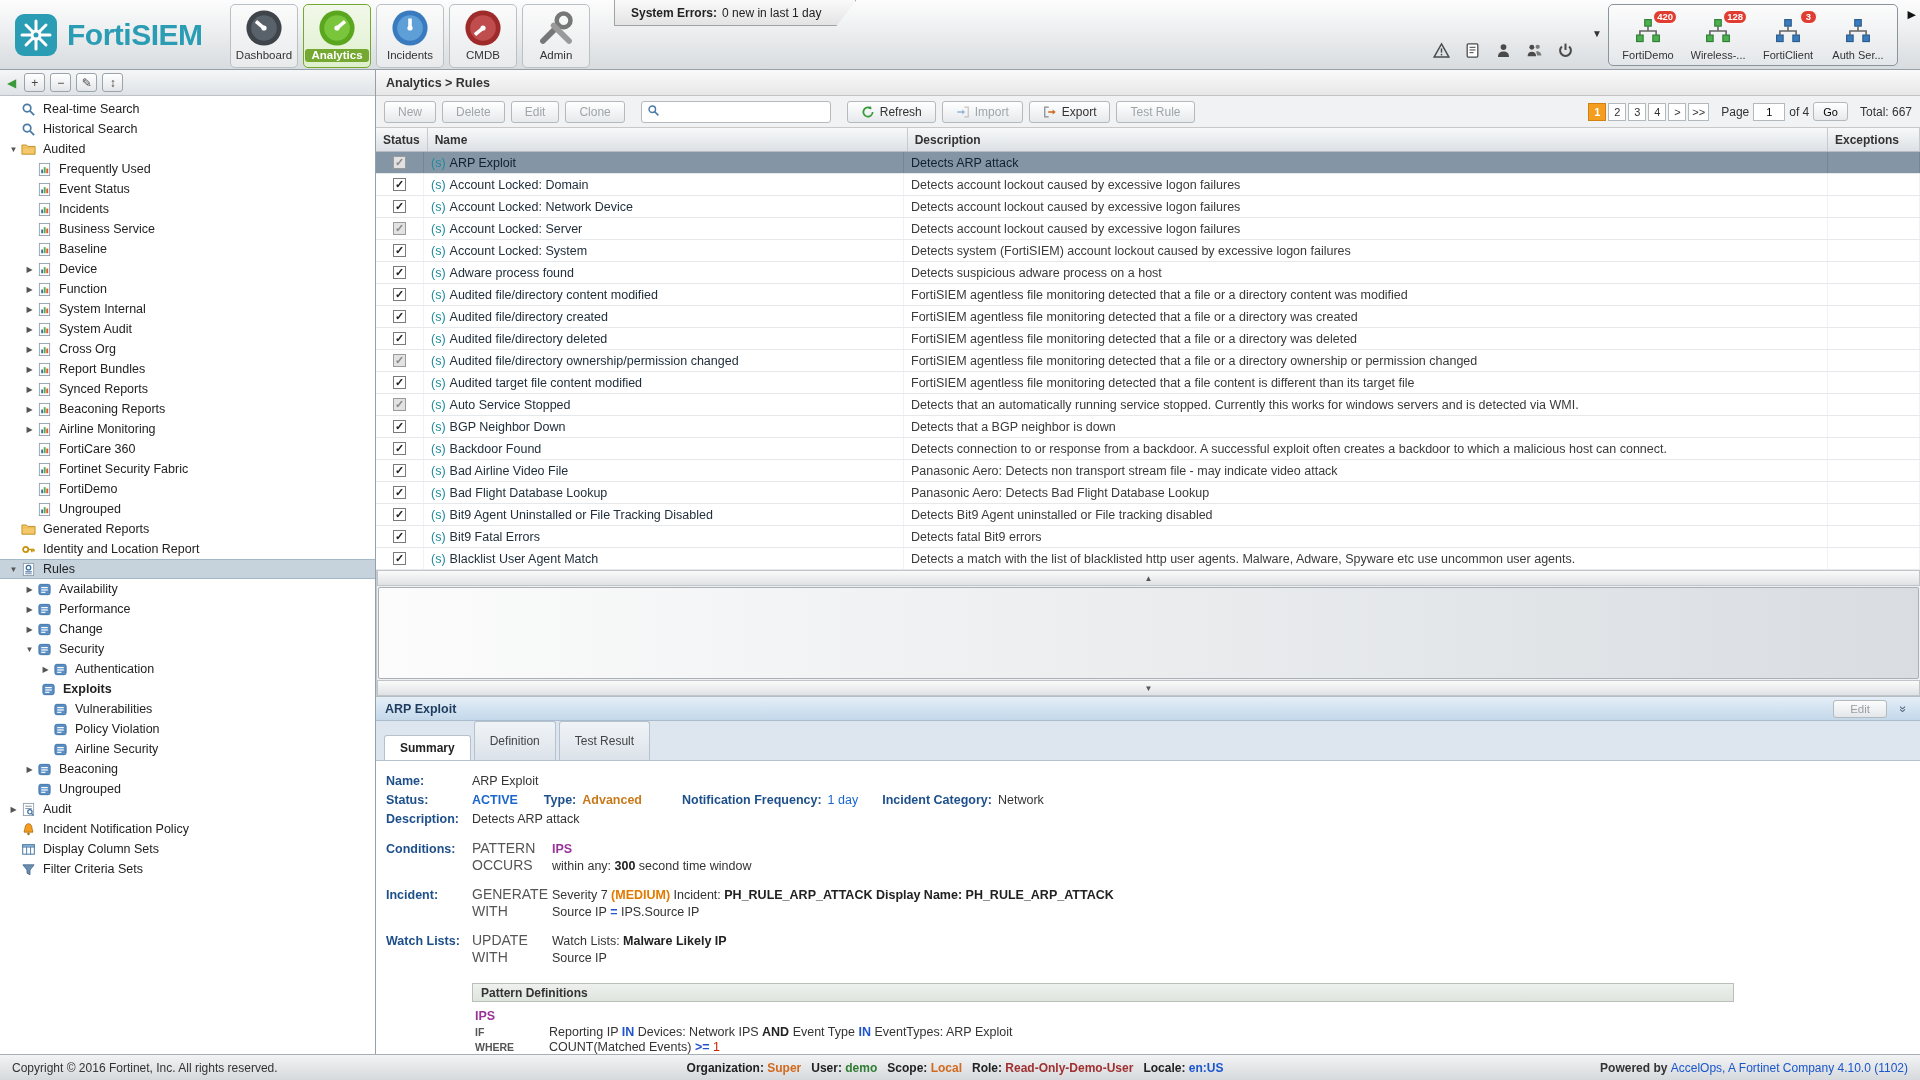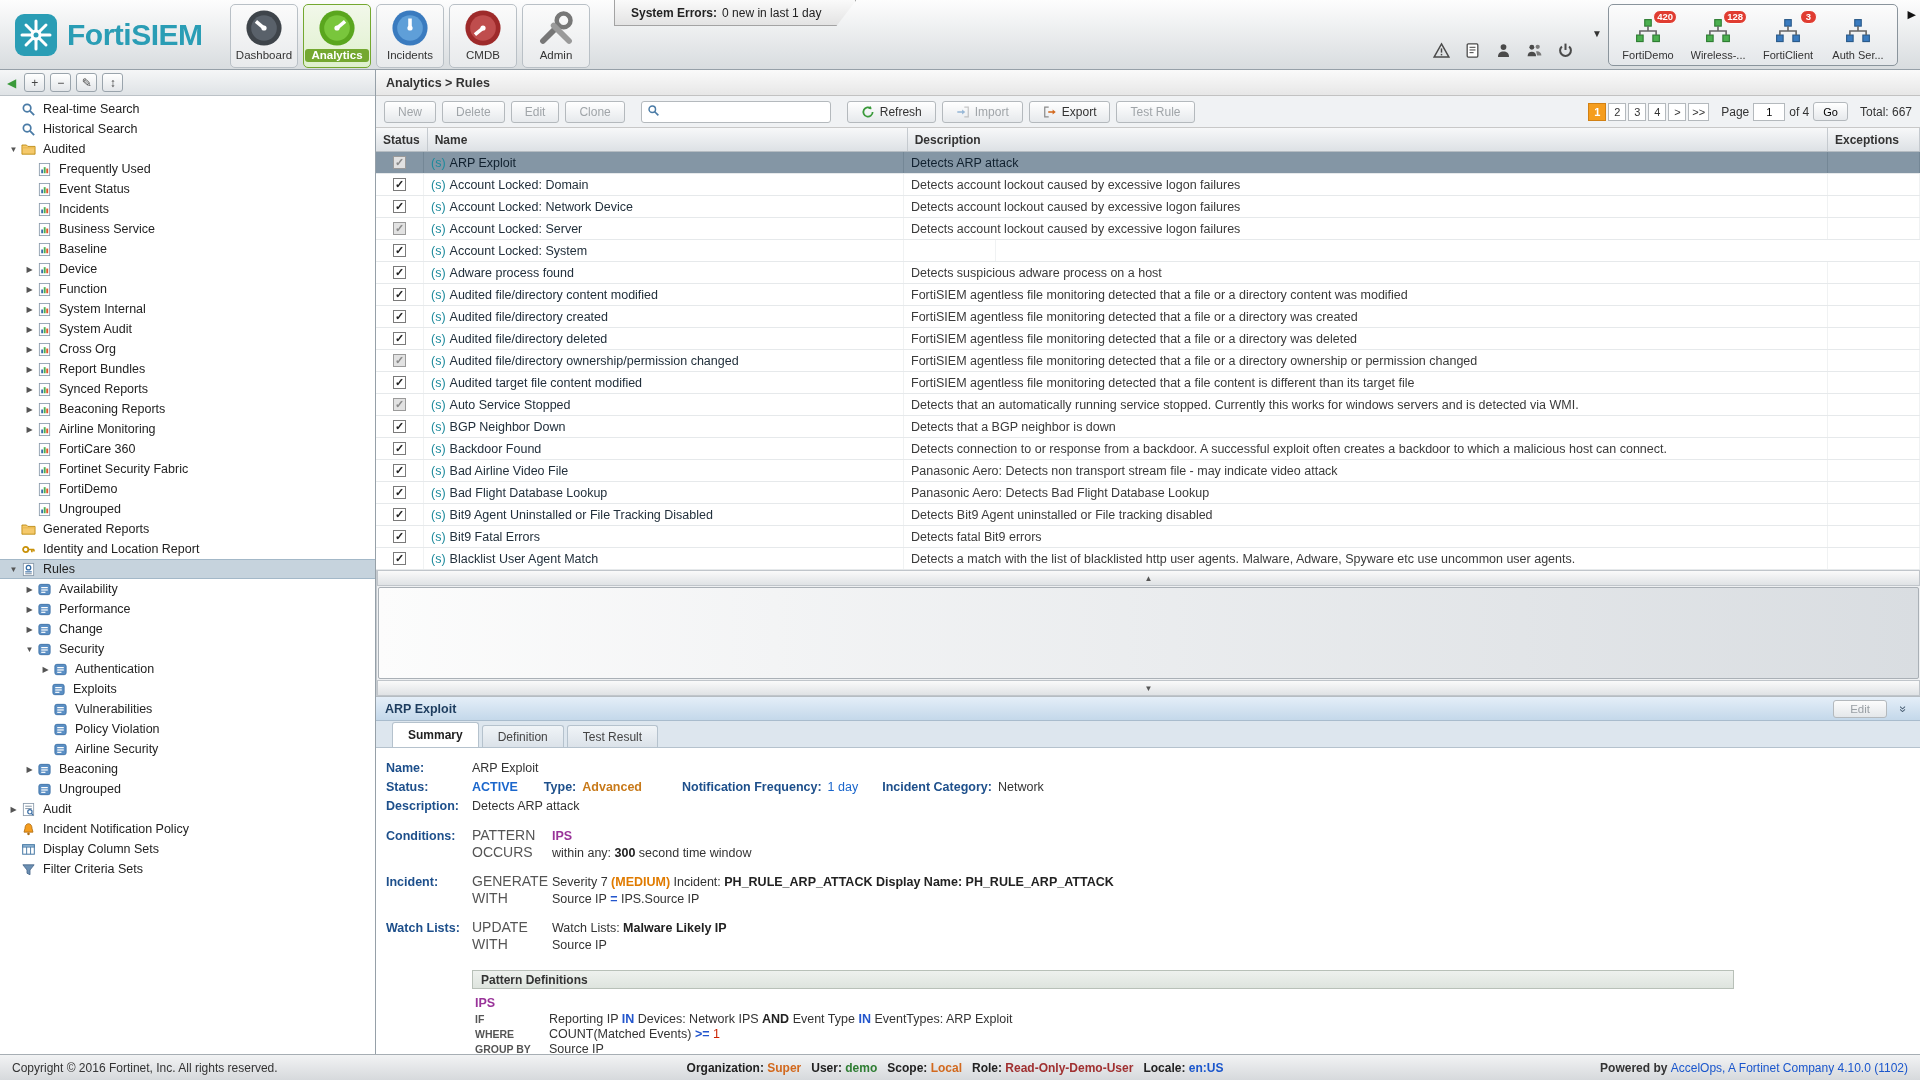--- a/index.html
+++ b/index.html
@@ -95,22 +95,22 @@
   .vtrack { flex:1; padding:1px; }
   .vthumb { height:92px; background:linear-gradient(90deg,#fcfcfc,#d9dde1); border:1px solid #aab0b6; border-radius:2px; cursor:pointer; }
 
   
   .detail { flex:1; display:flex; flex-direction:column; min-height:0; }
   .detail-titlebar { flex:0 0 24px; background:linear-gradient(#e4eef8,#c4d8ea); border-bottom:1px solid #a9bccd; display:flex; align-items:center; padding:0 9px; gap:8px; }
   .detail-title { font-weight:bold; font-size:12.5px; color:#1d3c5e; }
   .spacer { flex:1; }
   .edit-btn { height:18px; padding:0 16px; border:1px solid #b4b9bd; border-radius:3px; background:linear-gradient(#fcfcfc,#e4e7ea); font-size:11.5px; color:#9aa0a5; cursor:default; font-family:inherit; }
   .collapse-icon { font-size:12px; color:#44596e; transform:rotate(90deg); cursor:pointer; width:16px; text-align:center; }
-  .detail-tabs { flex:0 0 27px; background:#dde6ee; display:flex; align-items:flex-end; padding-left:16px; gap:3px; border-bottom:1px solid #b5c2cd; }
-  .dtab { height:22px; padding:0 15px; display:flex; align-items:center; font-size:12px; border:1px solid #b5c2cd; border-bottom:none; border-radius:3px 3px 0 0; background:linear-gradient(#f0f4f7,#dbe2e9); color:#444; cursor:pointer; }
+  .detail-tabs { flex:0 0 27px; background:#dde6ee; display:flex; align-items:flex-end; padding-left:8px; gap:3px; border-bottom:1px solid #b5c2cd; }
+  .dtab { height:39px; padding:0 15px; display:flex; align-items:center; font-size:12px; border:1px solid #b5c2cd; border-bottom:none; border-radius:3px 3px 0 0; background:linear-gradient(#f0f4f7,#dbe2e9); color:#444; cursor:pointer; }
   .dtab.active { background:#fff; font-weight:bold; height:25px; color:#222; }
   .detail-content { flex:1; background:#fff; overflow:hidden; padding:12px 20px 0 10px; font-size:12.5px; color:#333; }
   .drow { display:flex; align-items:baseline; margin-bottom:3px; line-height:16px; }
   .dlabel { color:#1d4f8b; font-weight:bold; }
   .lead { flex:0 0 86px; }
   .ml6{margin-left:6px;} .ml24{margin-left:24px;} .ml26{margin-left:26px;} .ml40{margin-left:40px;}
   .val-active { color:#1a66cc; font-weight:bold; }
   .val-adv { color:#c87a1a; font-weight:bold; }
   .val-notif { color:#1a66cc; }
   .dblock { display:grid; grid-template-columns:86px 80px 1fr; row-gap:2px; margin-top:14px; line-height:14px; align-items:baseline; }
@@ -647,21 +647,21 @@
             <span class="ticon16">
               <svg viewBox="0 0 16 16">
                 <rect x="2" y="2.5" width="12" height="11" rx="2" fill="#5b8fc4" stroke="#3a6ea5" stroke-width="0.9"></rect>
                 <line x1="4.5" y1="6" x2="11.5" y2="6" stroke="#fff" stroke-width="1.3"></line>
                 <line x1="4.5" y1="8.5" x2="11.5" y2="8.5" stroke="#fff" stroke-width="1.3"></line>
                 <line x1="4.5" y1="11" x2="9" y2="11" stroke="#fff" stroke-width="1.3"></line>
               </svg>
             </span>
             <span>Authentication</span>
           </div>
-          <div class="tree-item" style="padding-left: 36px;">
+          <div class="tree-item" style="padding-left: 26px; font-weight: bold;">
             <span class="expander"></span>
             <span class="ticon16">
               <svg viewBox="0 0 16 16">
                 <rect x="2" y="2.5" width="12" height="11" rx="2" fill="#5b8fc4" stroke="#3a6ea5" stroke-width="0.9"></rect>
                 <line x1="4.5" y1="6" x2="11.5" y2="6" stroke="#fff" stroke-width="1.3"></line>
                 <line x1="4.5" y1="8.5" x2="11.5" y2="8.5" stroke="#fff" stroke-width="1.3"></line>
                 <line x1="4.5" y1="11" x2="9" y2="11" stroke="#fff" stroke-width="1.3"></line>
               </svg>
             </span>
             <span>Exploits</span>
@@ -903,20 +903,21 @@
                 <div class="cell c-exc"></div>
               </div>
               <div class="trow">
                 <div class="cell c-status">
                   <span class="cb">✓</span>
                 </div>
                 <div class="cell c-name">
                   <span class="pfx">(s)</span>
                   <span class="nm">Account Locked: System</span>
                 </div>
+                <div class="cell c-desc">Detects system (FortiSIEM) account lockout caused by excessive logon failures</div>
                 <div class="cell c-exc"></div>
               </div>
               <div class="trow">
                 <div class="cell c-status">
                   <span class="cb">✓</span>
                 </div>
                 <div class="cell c-name">
                   <span class="pfx">(s)</span>
                   <span class="nm">Adware process found</span>
                 </div>

